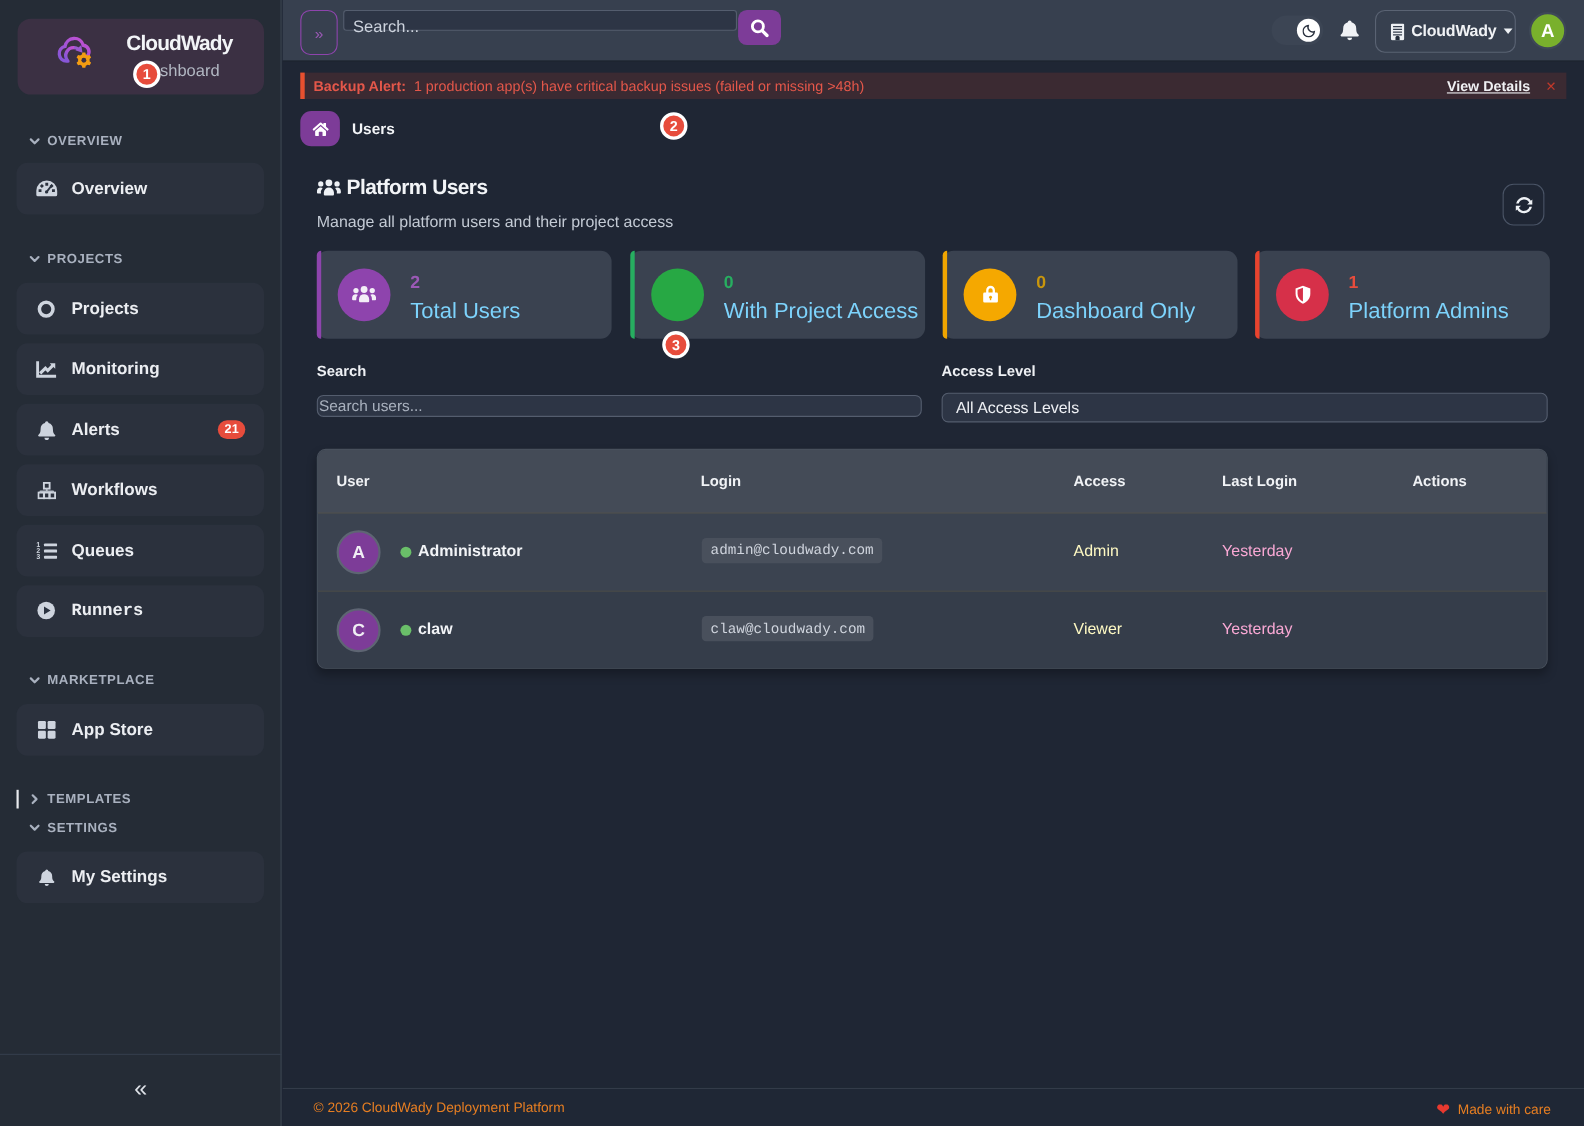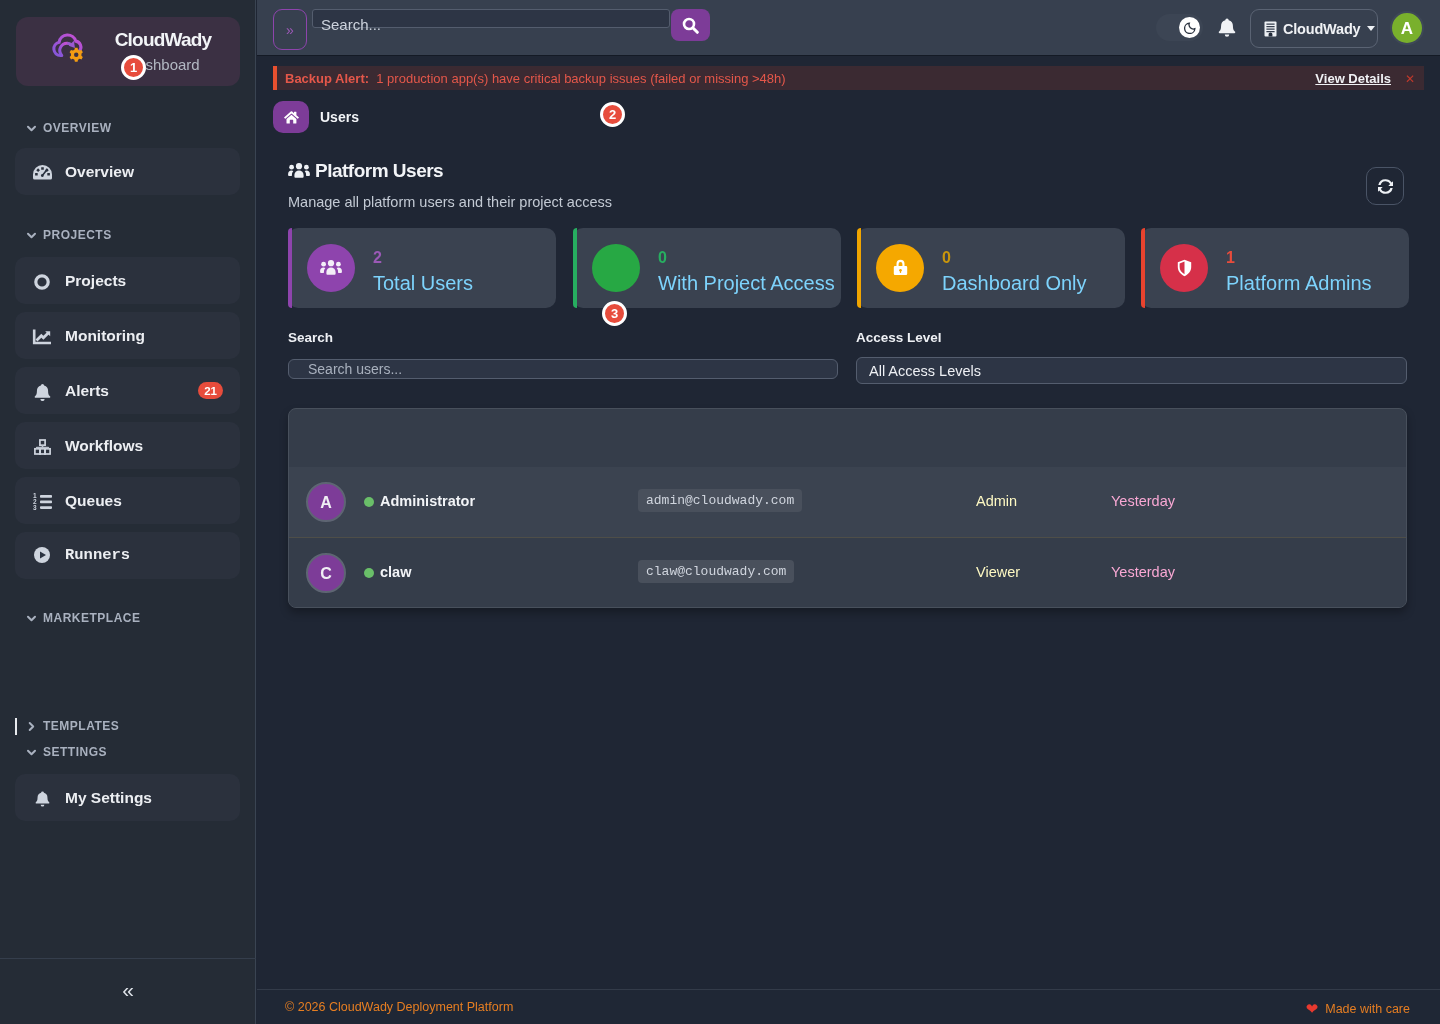--- a/index.html
+++ b/index.html
@@ -50,21 +50,21 @@
 
 
 .card { position:absolute; top:228px; width:268px; height:80px; background:#3a4250; border-radius:10px; }
 .cbar { position:absolute; left:0; top:0; width:4px; height:80px; border-radius:10px 0 0 10px; }
 .circ { position:absolute; left:19px; top:16px; width:48px; height:48px; border-radius:50%; text-align:center; }
 .cnum { position:absolute; left:85px; top:21px; font-size:16px; font-weight:bold; }
 .clab { position:absolute; left:85px; top:44px; color:#7dd3fc; font-size:20px; }
 
 
 #fSearchLab { position:absolute; left:288px; top:330px; color:#eef0f4; font-size:13.5px; font-weight:bold; }
-#fSearchInp { position:absolute; left:288px; top:359px; width:550px; height:20px; background:#2d3545; border:1px solid #545d6e; border-radius:6px; color:#a9b1be; font-size:14px; line-height:19px; padding-left:19px; }
+#fSearchInp { position:absolute; left:288px; top:359px; width:550px; height:20px; background:#2d3545; border:1px solid #545d6e; border-radius:6px; color:#a9b1be; font-size:14px; line-height:19px; padding-left:1px; }
 #fAccessLab { position:absolute; left:856px; top:330px; color:#eef0f4; font-size:13.5px; font-weight:bold; }
 #fAccessSel { position:absolute; left:856px; top:357px; width:551px; height:27px; background:#2d3545; border:1px solid #545d6e; border-radius:6px; color:#eef0f4; font-size:14.5px; line-height:26px; padding-left:12px; }
 
 
 #tbl { position:absolute; left:288px; top:408px; width:1119px; height:200px; background:#353d4a; border:1px solid #48505c; border-radius:8px; overflow:hidden; box-shadow:0 5px 9px rgba(0,0,0,0.28); }
 #thead { position:absolute; left:0; top:0; width:100%; height:58px; background:#444b57; border-bottom:1px solid #55524a; }
 .th { position:absolute; top:21px; color:#f0f2f5; font-size:13.5px; font-weight:bold; }
 .row1 { position:absolute; left:0; top:58px; width:100%; height:71px; background:#3b4350; border-bottom:1px solid #4e4e48; }
 .row2 { position:absolute; left:0; top:129px; width:100%; height:70px; background:#353d4a; }
 .avatar { position:absolute; left:17px; top:15px; width:40px; height:40px; background:#7d3c98; border:2px solid #5e6573; border-radius:50%; color:#f0eef4; font-size:16px; font-weight:bold; text-align:center; line-height:37px; }
@@ -174,20 +174,29 @@
       <span class="nicon"><svg width="18" height="18" viewBox="0 0 18 18">
     <circle cx="9" cy="9" r="8" fill="#ced4de"></circle>
     <path d="M7 5.4 L13 9 L7 12.6 Z" fill="#2a3240"></path>
         </svg></span>
       <span class="ntext">Runners</span>
     </div>
 
   <div class="navsec" style="top:611px;"><svg width="11" height="11" viewBox="0 0 11 11">
         <path d="M2 3.7 L5.5 7.2 L9 3.7" fill="none" stroke="#a9b1bf" stroke-width="2" stroke-linecap="round" stroke-linejoin="round"></path>
       </svg>MARKETPLACE</div>
+  <div class="navitem" style="top:640px;">
+      <span class="nicon"><svg width="17" height="17" viewBox="0 0 17 17" fill="#ced4de">
+    <rect x="0.5" y="0.5" width="7.2" height="7.2" rx="1.2"></rect>
+          <rect x="9.3" y="0.5" width="7.2" height="7.2" rx="1.2"></rect>
+    <rect x="0.5" y="9.3" width="7.2" height="7.2" rx="1.2"></rect>
+          <rect x="9.3" y="9.3" width="7.2" height="7.2" rx="1.2"></rect>
+        </svg></span>
+      <span class="ntext">App Store</span>
+    </div>
 
   <div id="tmplCursor"></div>
   <div class="navsec" style="top:719px;"><svg width="11" height="11" viewBox="0 0 11 11">
         <path d="M3.7 2 L7.2 5.5 L3.7 9" fill="none" stroke="#a9b1bf" stroke-width="2" stroke-linecap="round" stroke-linejoin="round"></path>
       </svg>TEMPLATES</div>
   <div class="navsec" style="top:745px;"><svg width="11" height="11" viewBox="0 0 11 11">
         <path d="M2 3.7 L5.5 7.2 L9 3.7" fill="none" stroke="#a9b1bf" stroke-width="2" stroke-linecap="round" stroke-linejoin="round"></path>
       </svg>SETTINGS</div>
   <div class="navitem" style="top:774px;">
       <span class="nicon"><svg width="15" height="17" viewBox="0 0 17 18" fill="#ced4de">
@@ -295,20 +304,27 @@
   <div class="cnum" style="color:#e74c3c;">1</div>
   <div class="clab">Platform Admins</div>
 </div>
 
 <div id="fSearchLab">Search</div>
 <div id="fSearchInp">Search users...</div>
 <div id="fAccessLab">Access Level</div>
 <div id="fAccessSel">All Access Levels</div>
 
 <div id="tbl">
+  <div id="thead">
+    <span class="th" style="left:17px;">User</span>
+    <span class="th" style="left:348px;">Login</span>
+    <span class="th" style="left:687px;">Access</span>
+    <span class="th" style="left:822px;">Last Login</span>
+    <span class="th" style="left:995px;">Actions</span>
+  </div>
   <div class="row1">
     <div class="avatar">A</div>
     <div class="dot"></div>
     <div class="uname">Administrator</div>
     <div class="chip">admin@cloudwady.com</div>
     <div class="acc">Admin</div>
     <div class="last">Yesterday</div>
   </div>
   <div class="row2">
     <div class="avatar">C</div>

